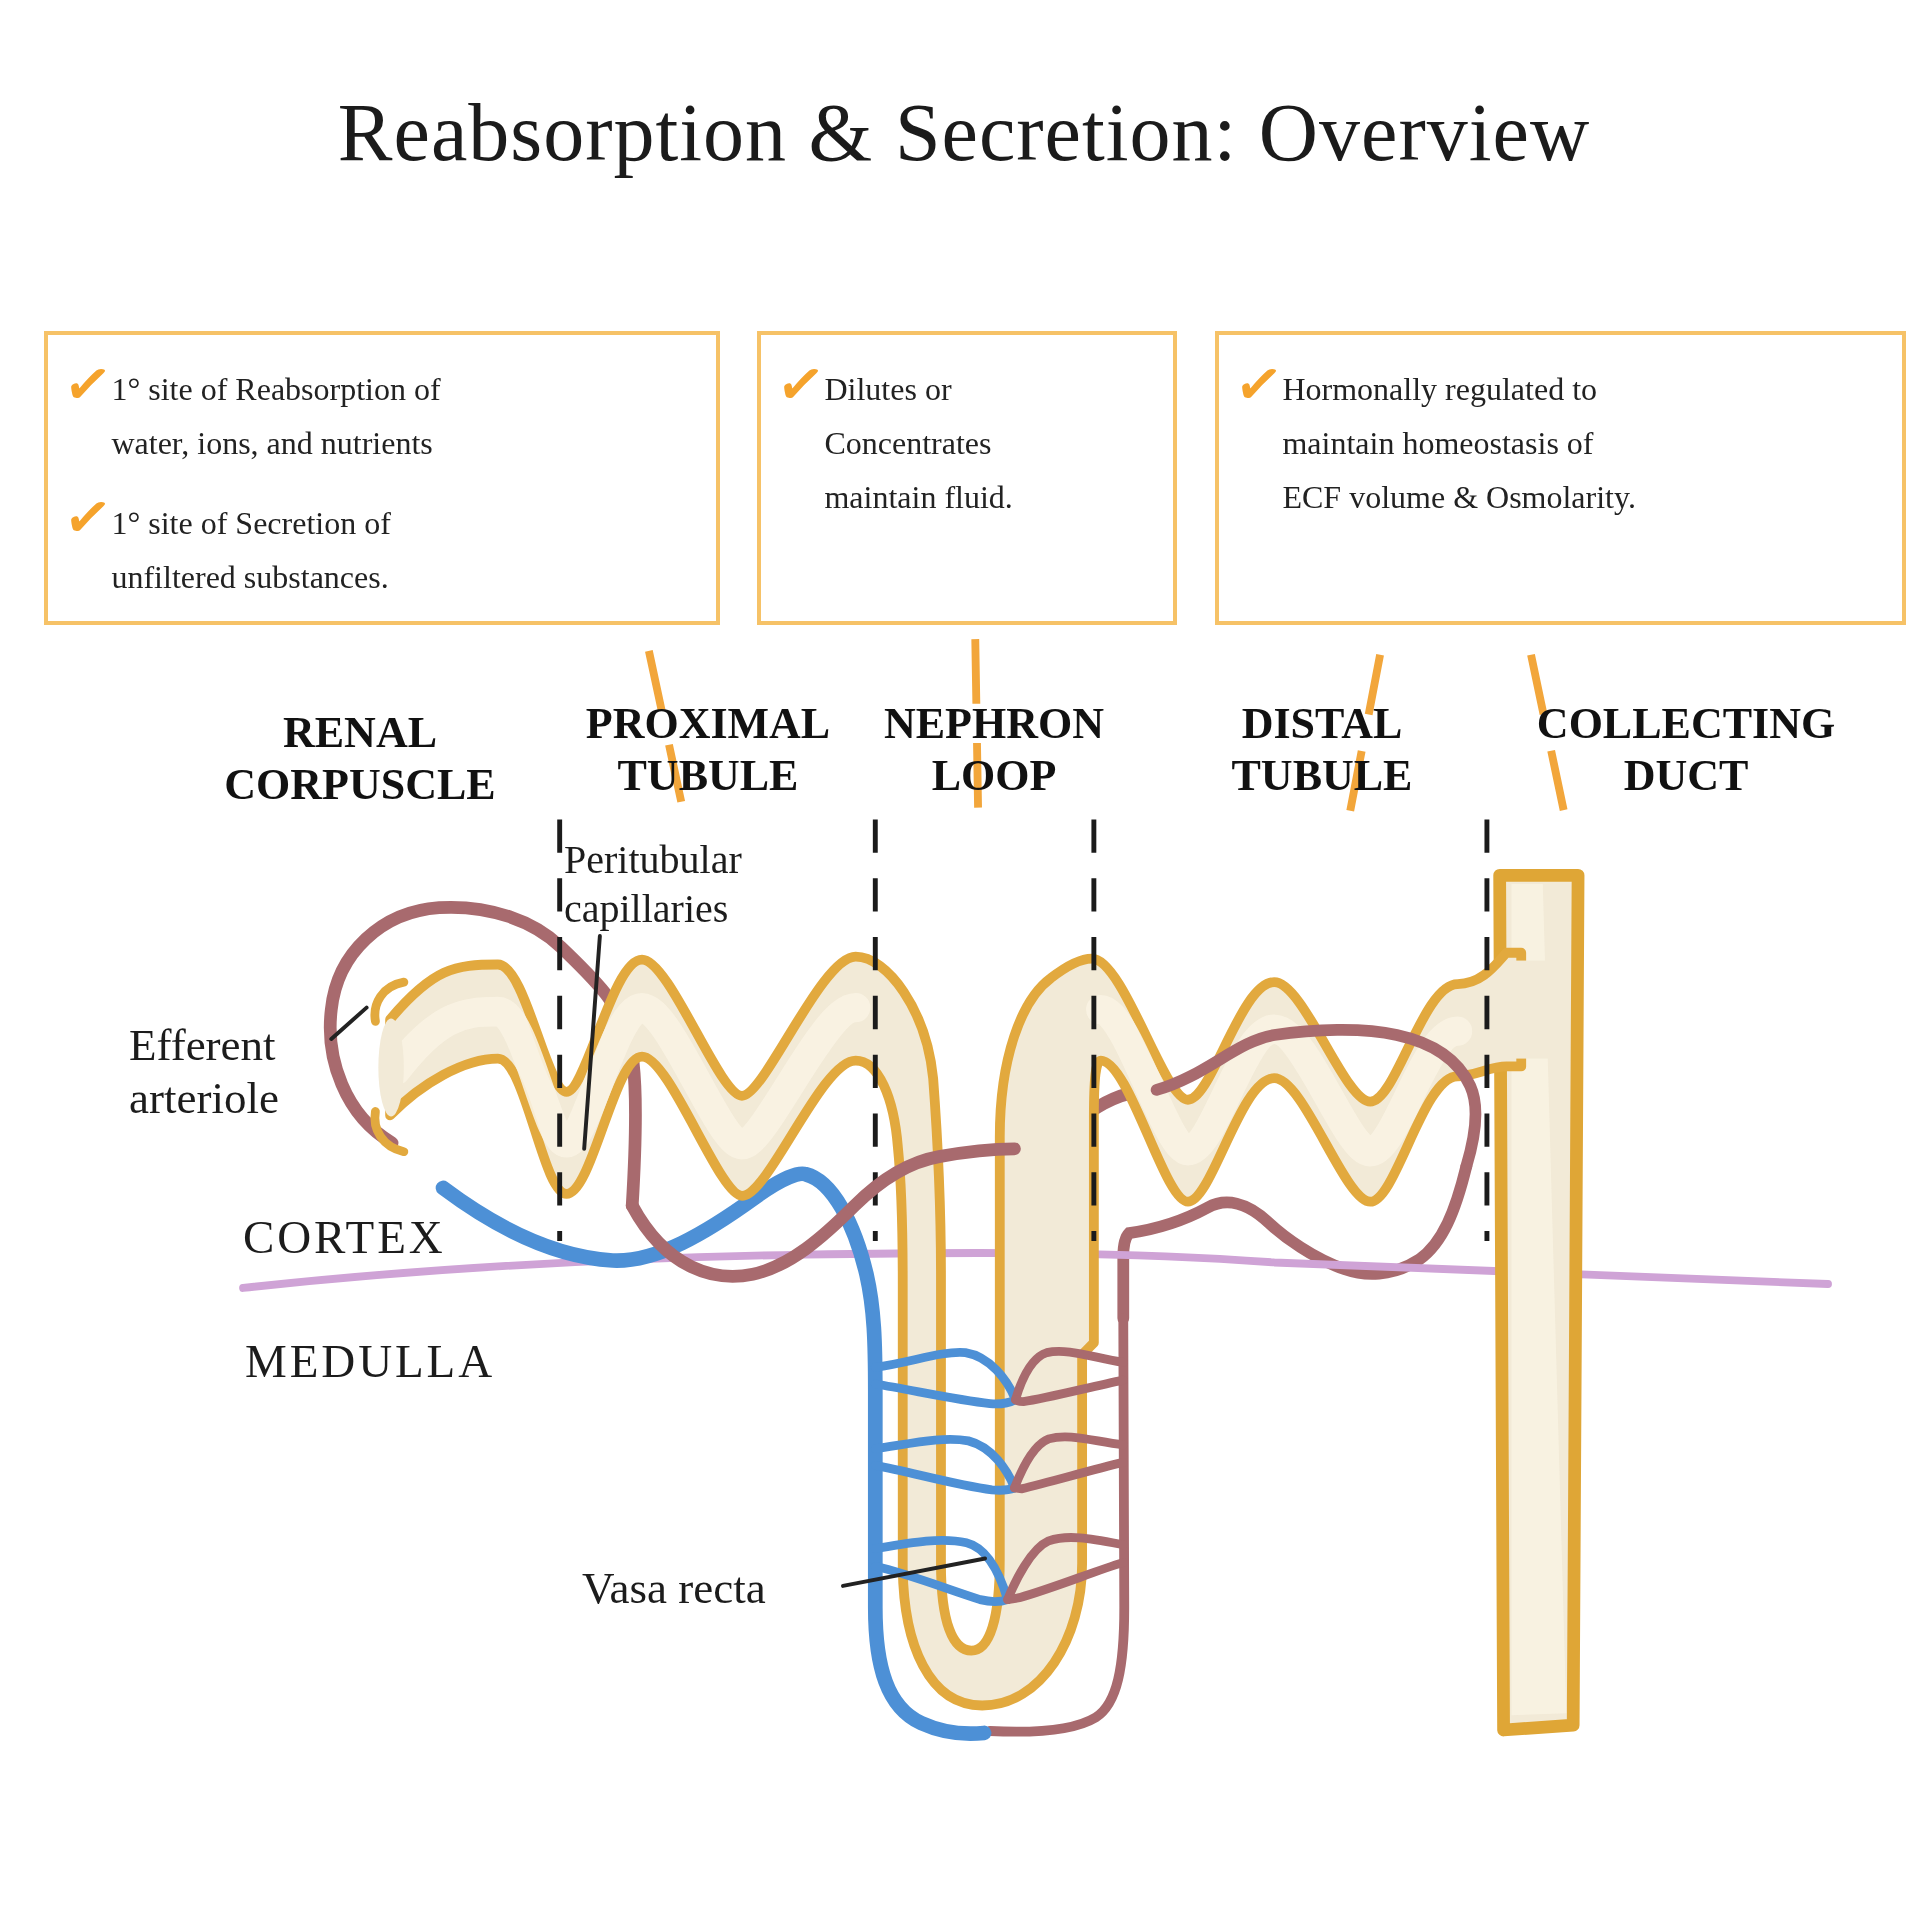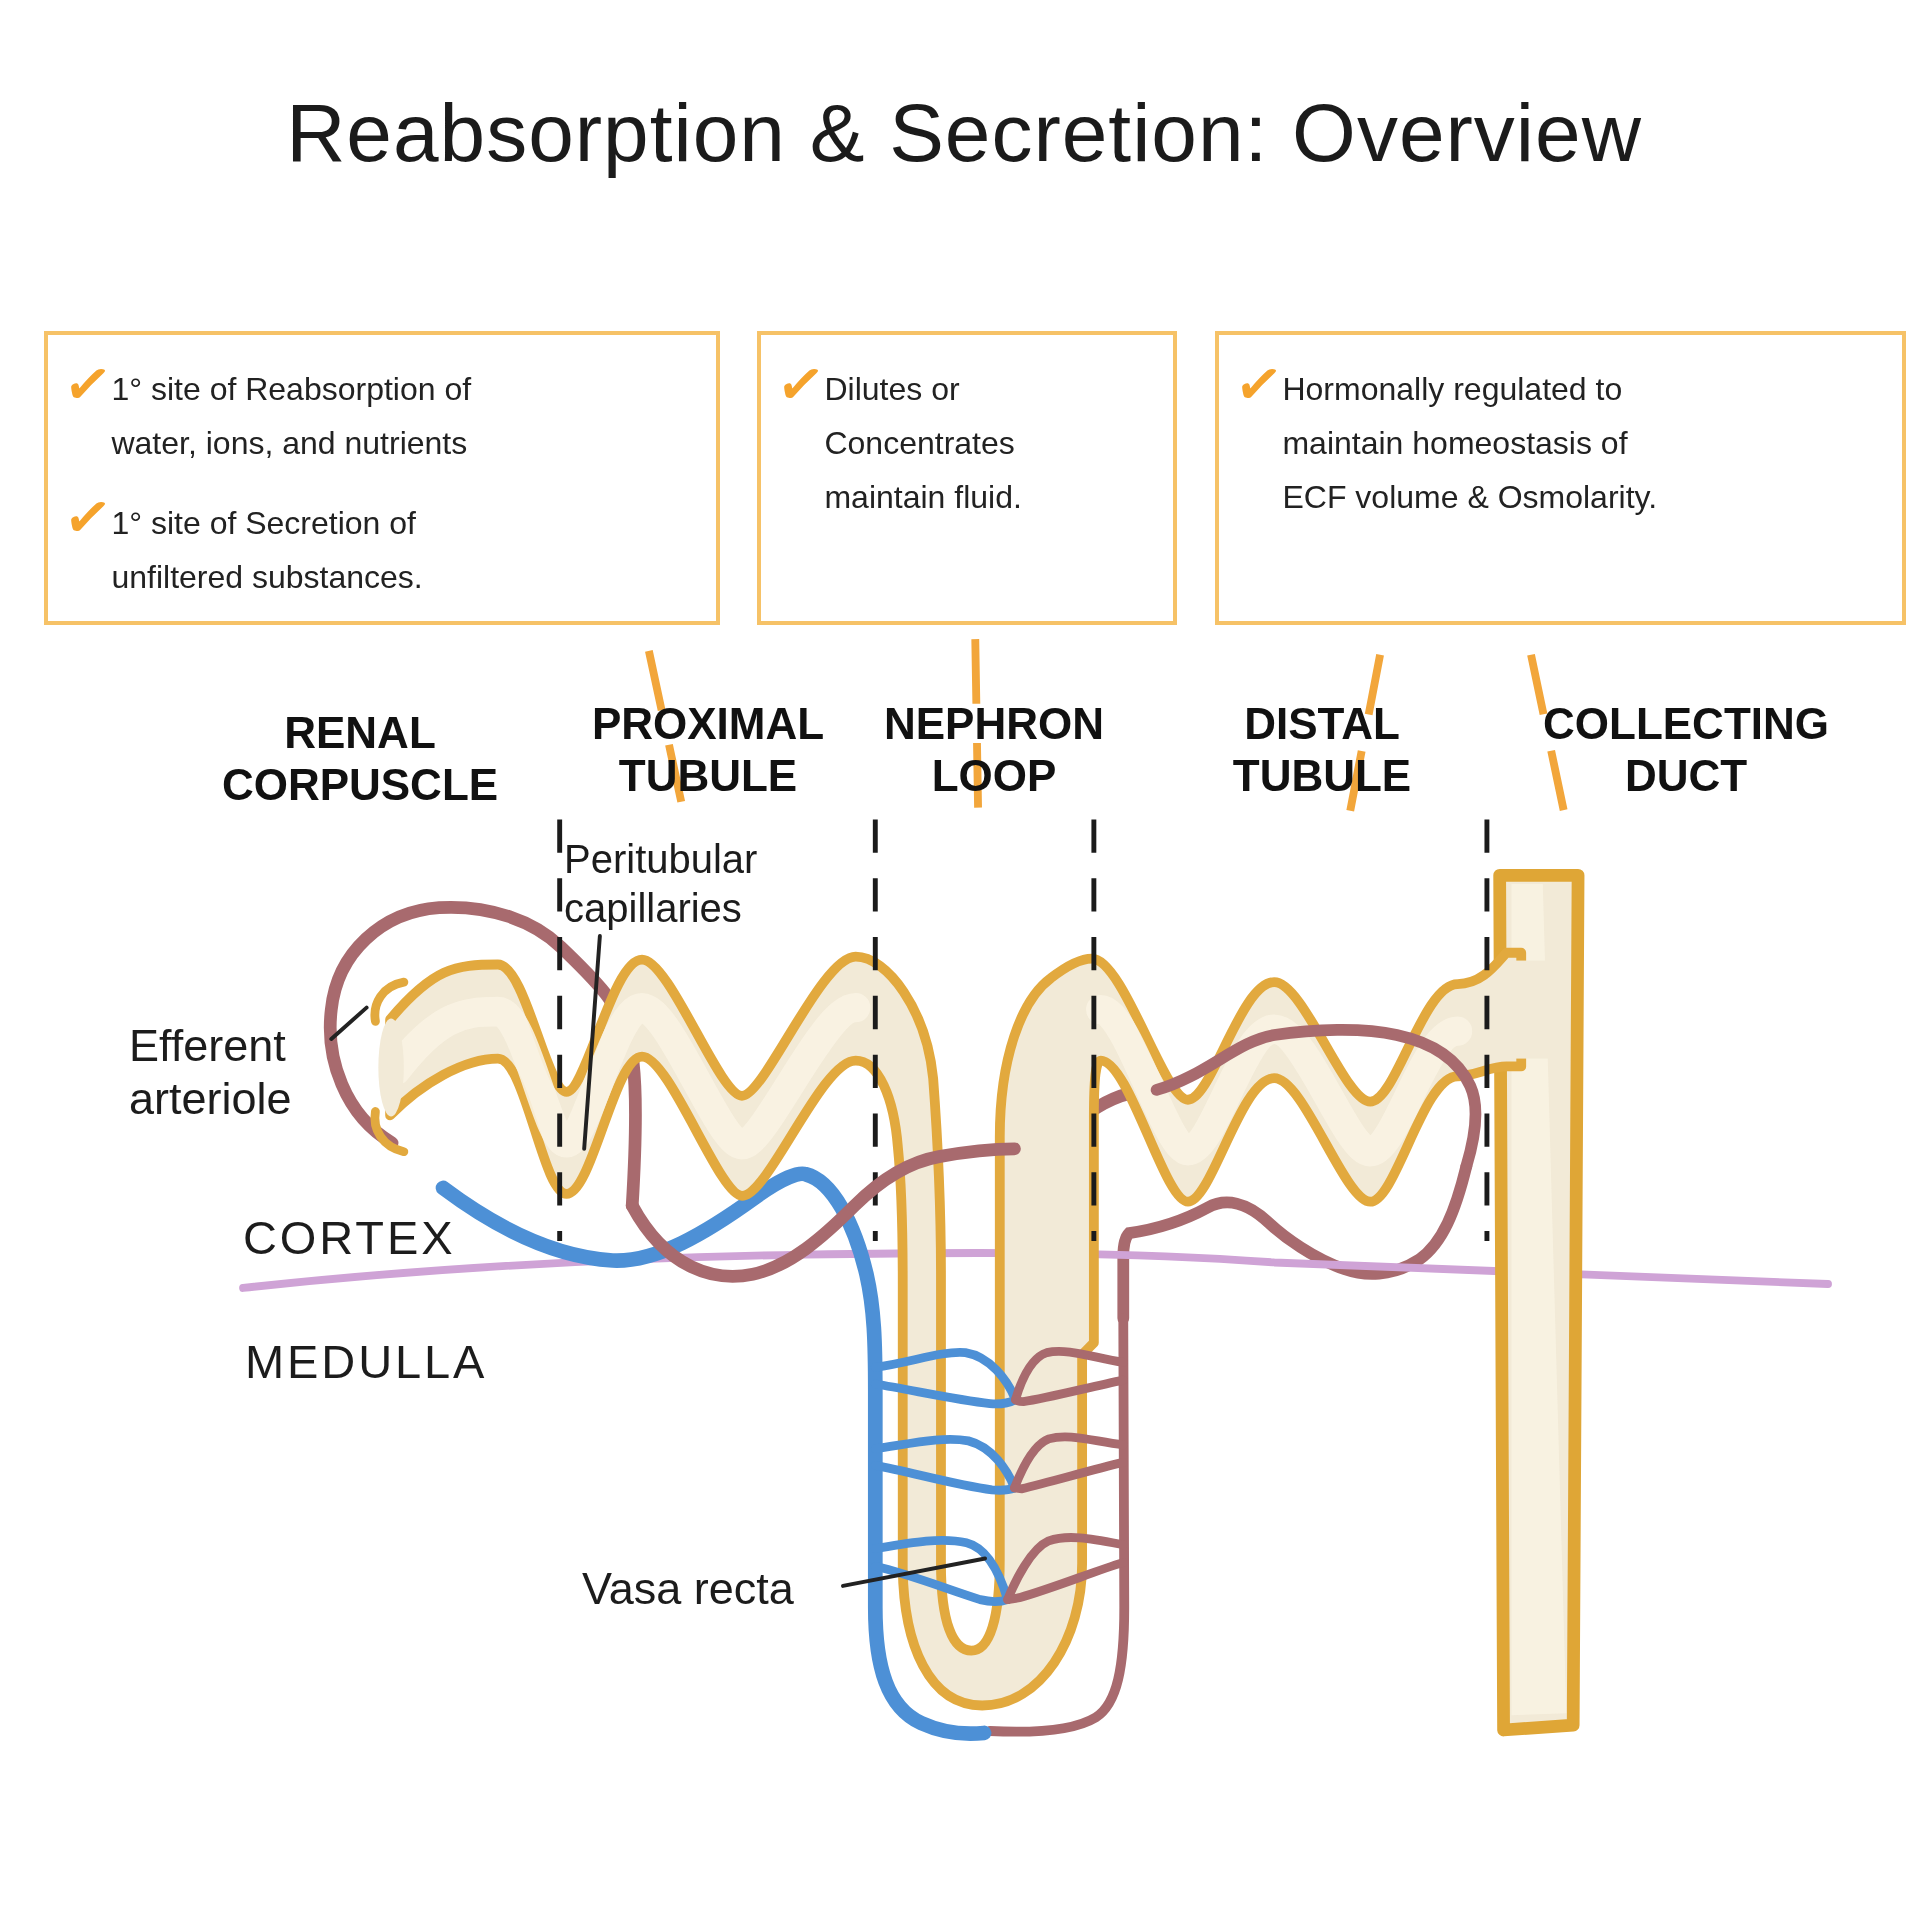--- a/index.html
+++ b/index.html
@@ -1,18 +1,18 @@
 <!DOCTYPE html>
 <html><head>
 <meta charset="utf-8">
 <style>
   html,body{margin:0;padding:0;background:#ffffff;}
   .canvas{
     position:relative;width:1928px;height:1928px;background:#ffffff;overflow:hidden;
-    font-family:Liberation Sans, sans-serif;color:#1c1c1c;
+    font-family:Liberation Serif, serif;color:#1c1c1c;
   }
   .abs{position:absolute;}
   
   .title{
     left:0;top:86px;width:1928px;text-align:center;
     font-size:82px;font-weight:400;letter-spacing:1px;color:#1b1b1b;
   }
   
   .callout{
     border:4.9px solid #f6c267;background:#ffffff;box-sizing:border-box;

